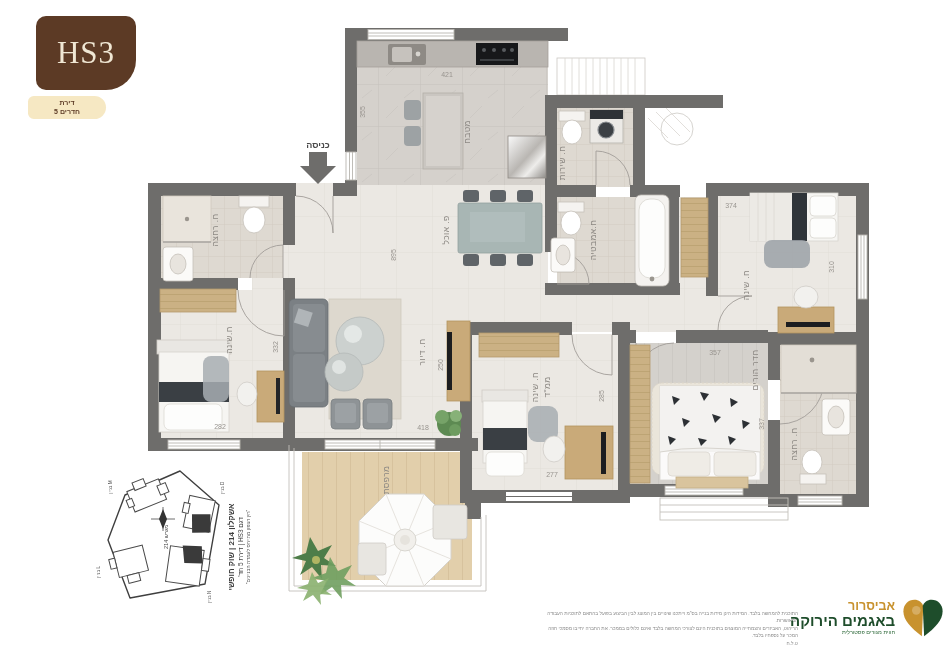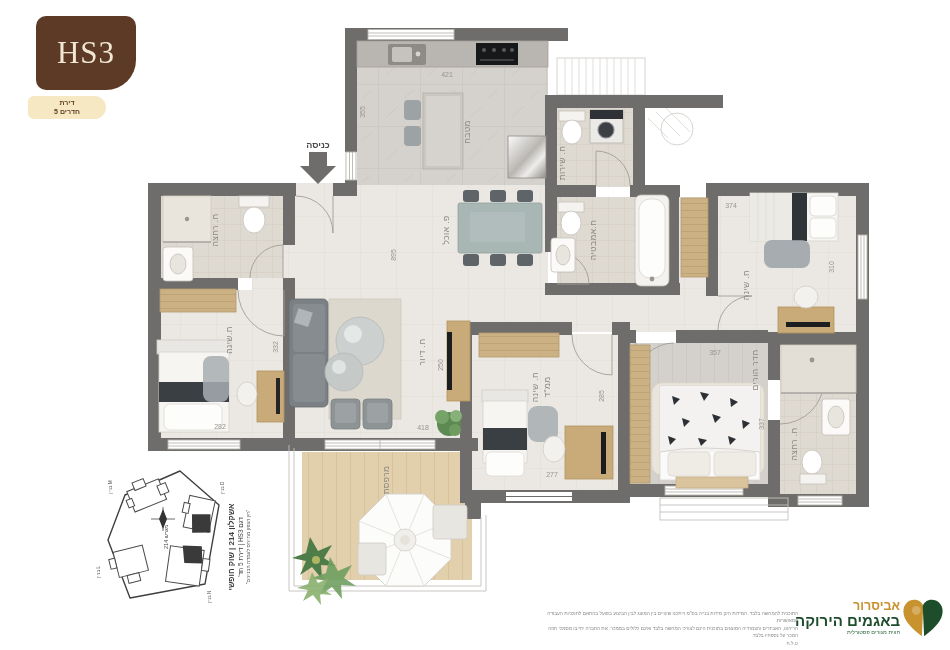--- a/index.html
+++ b/index.html
@@ -21,21 +21,21 @@
   .splot{font-size:5.6px;fill:#474747;}
   
   .siteplan-caption{position:absolute;left:168px;top:524px;width:164px;height:46px;
     transform:rotate(-90deg);transform-origin:center;text-align:center;color:#3f3f3f;}
   .cap1{font-size:8px;font-weight:bold;}
   .cap2{font-size:6.5px;margin-top:1px;}
   .cap3{font-size:5px;margin-top:1px;color:#555;}
   
   .disclaimer{position:absolute;left:540px;top:610px;width:258px;text-align:right;
     font-size:4.8px;line-height:1.55;color:#8a8a8a;}
-  .brand{position:absolute;right:4px;top:596px;width:176px;display:flex;align-items:center;justify-content:flex-end;}
+  .brand{position:absolute;right:4px;top:596px;width:176px;display:flex;align-items:center;justify-content:flex-end;gap:5px;}
   .brand-text{text-align:right;line-height:1.05;}
   .brand-l1{color:#c8922e;font-size:12.5px;font-weight:bold;}
   .brand-l2{color:#1e4d2b;font-size:15px;font-weight:bold;}
   .brand-l3{color:#2f6a3b;font-size:5.5px;margin-top:1px;}
 </style>
 </head>
 <body>
 
 <div id="canvas">
 

